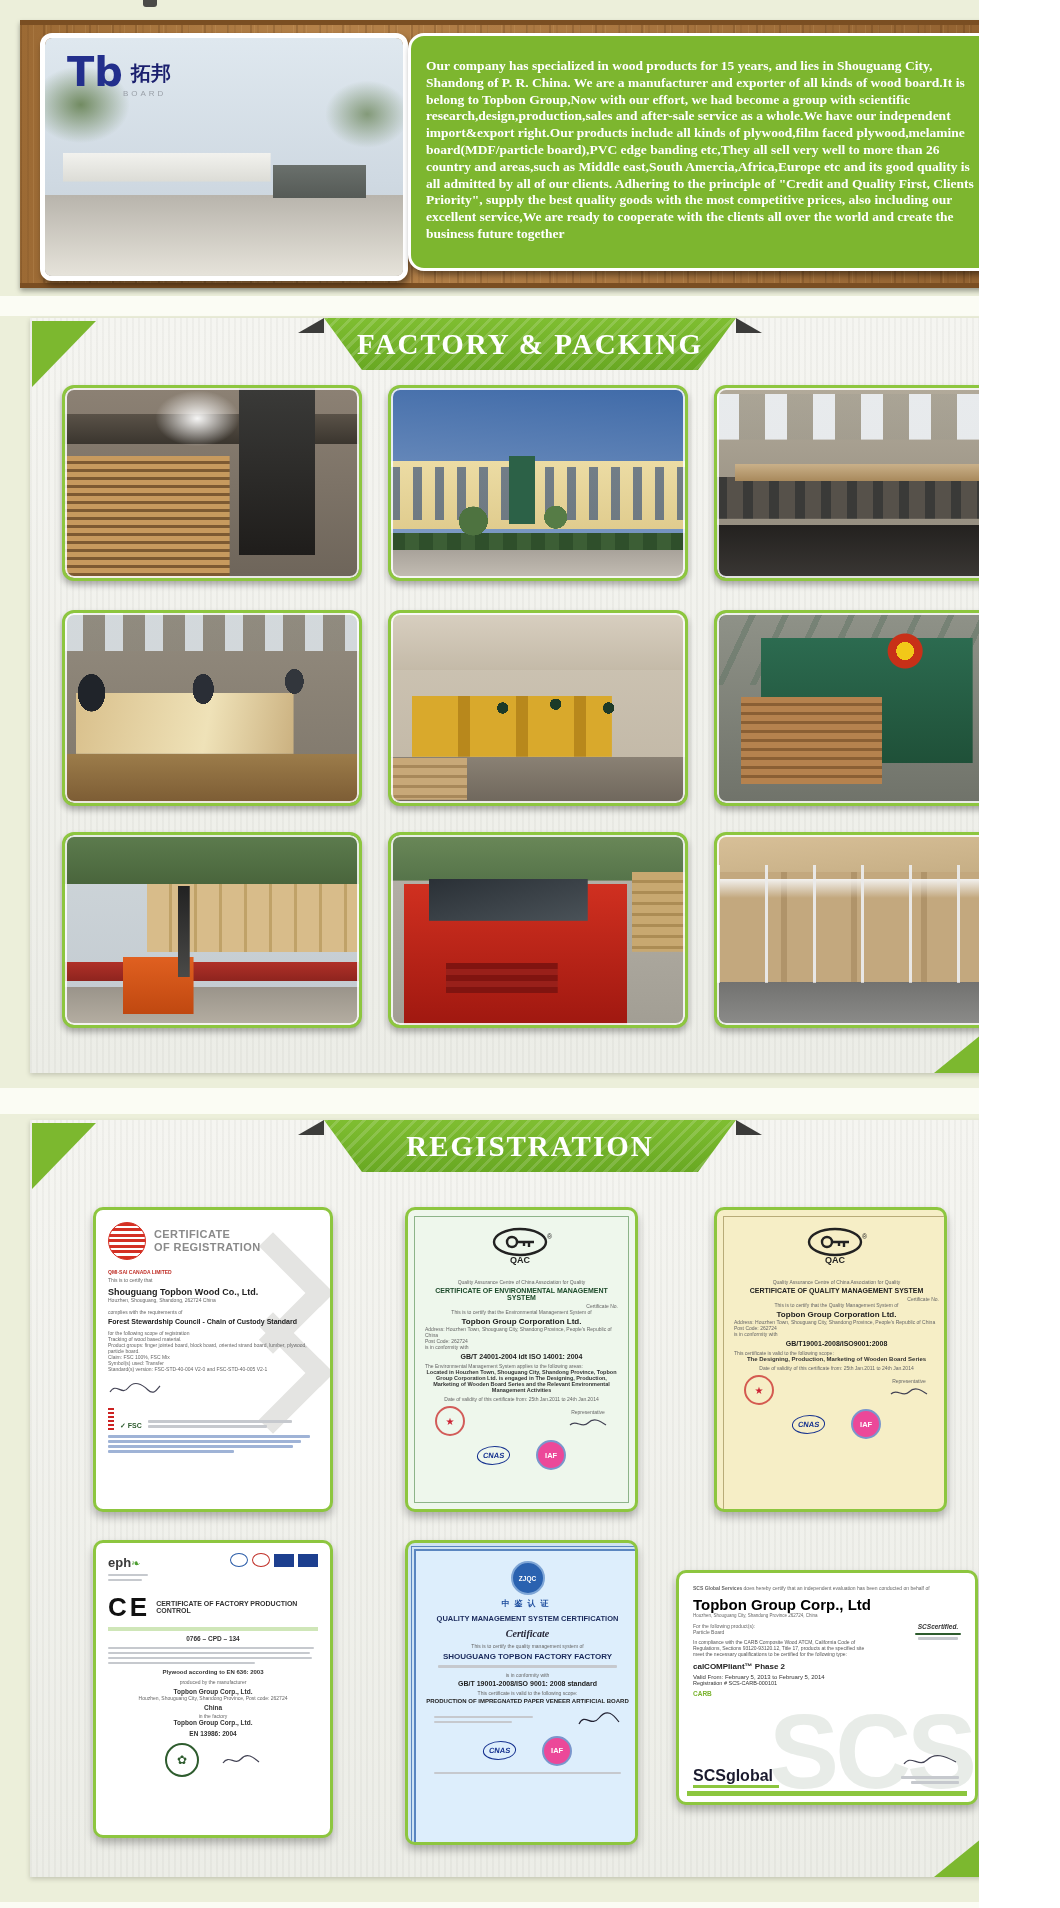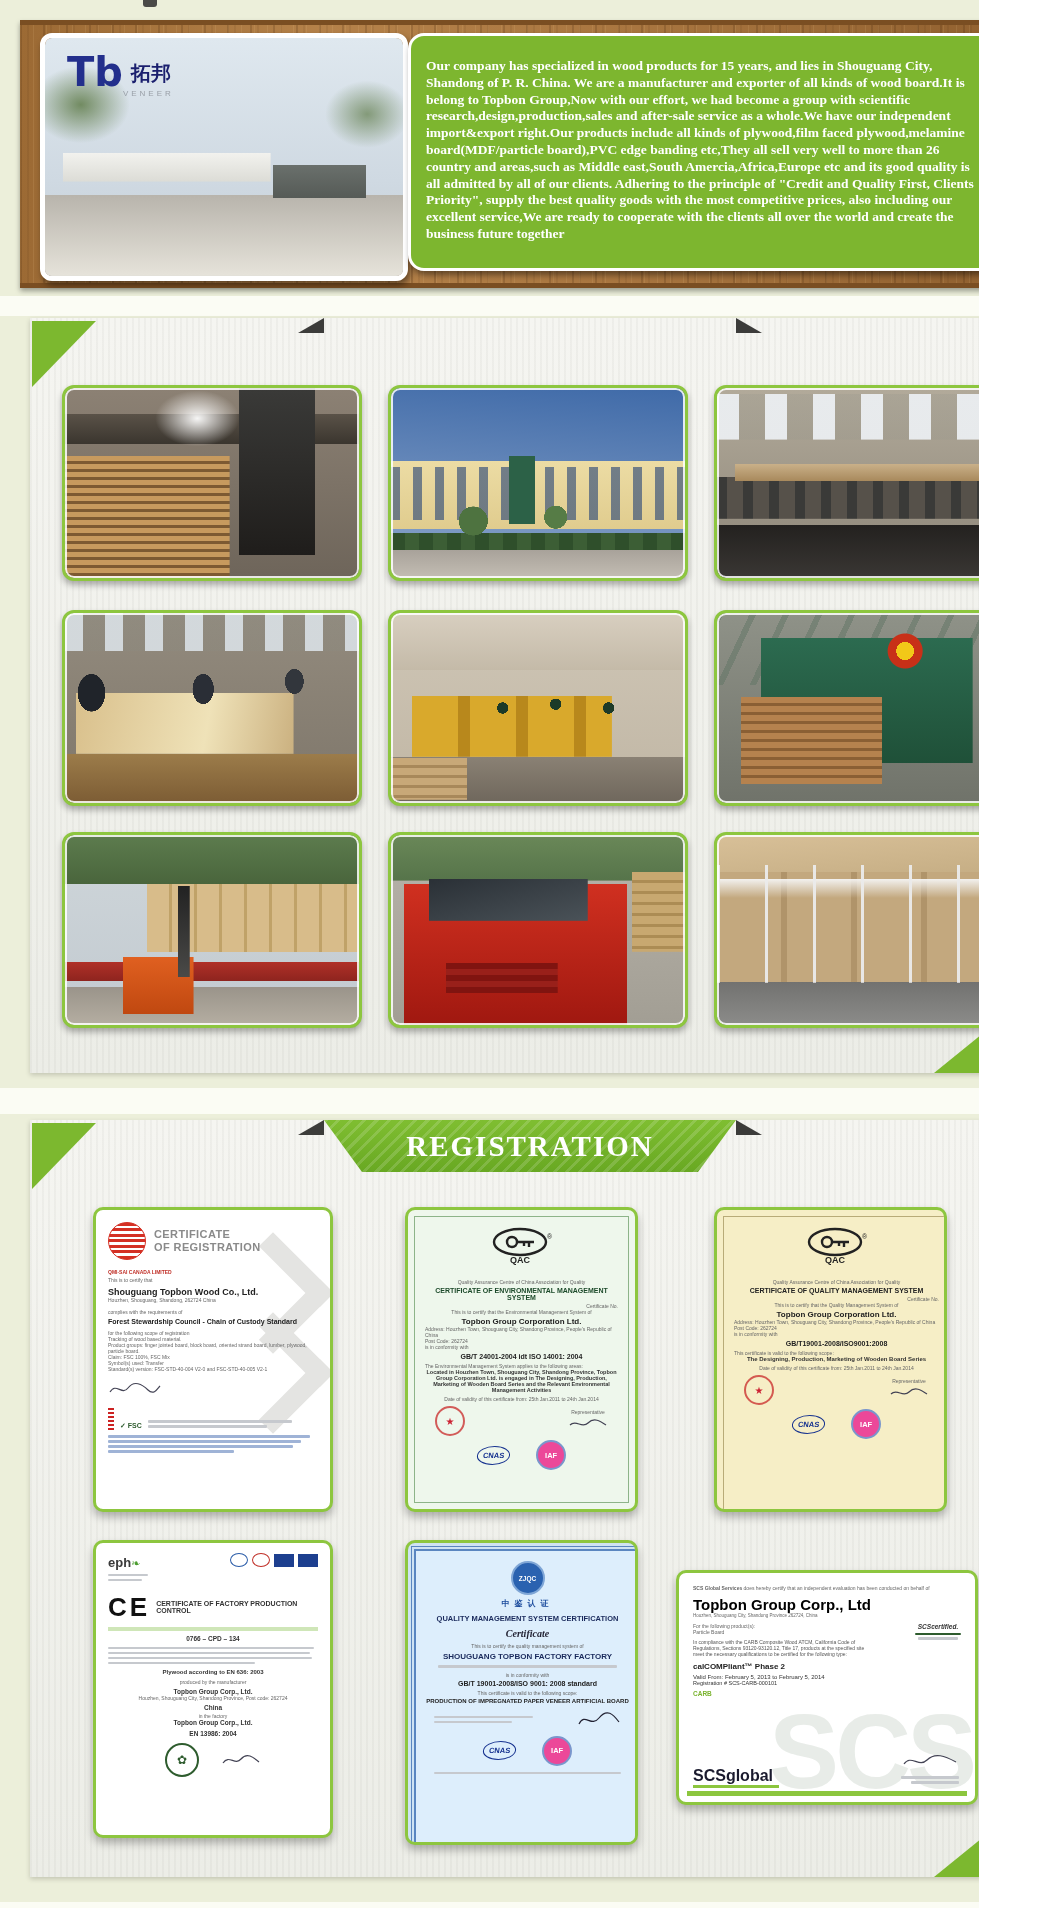--- a/index.html
+++ b/index.html
@@ -164,34 +164,37 @@
 
   <div class="remnant"></div>
 
   <div class="wood">
     <div class="intro-photo">
       <div class="scene-entrance"></div>
       <div class="intro-logo">
         <span class="tb-mark">Tb</span>
         <span>
           <div class="logo-cn">拓邦</div>
-          <div class="logo-en">VENEER</div>
+          <div class="logo-en">BOARD</div>
         </span>
       </div>
     </div>
     <div class="intro-box">Our company has specialized in wood products for 15 years, and lies in Shouguang City, Shandong of P. R. China. We are a manufacturer and exporter of all kinds of wood board.It is belong to Topbon Group,Now with our effort, we had become a group with scientific research,design,production,sales and after-sale service as a whole.We have our independent import&amp;export right.Our products include all kinds of plywood,film faced plywood,melamine board(MDF/particle board),PVC edge banding etc,They all sell very well to more than 26 country and areas,such as Middle east,South Amercia,Africa,Europe etc and its good quality is all admitted by all of our clients. Adhering to the principle of "Credit and Quality First, Clients Priority", supply the best quality goods with the most competitive prices, also including our excellent service,We are ready to cooperate with the clients all over the world and create the business future together</div>
   </div>
 
   <div class="gapstrip" style="top:296px;height:20px;"></div>
 
   <div class="panel" style="top:318px;height:755px;">
     <div class="corner-tl"></div>
     <div class="corner-br"></div>
     <div class="flag l"></div>
     <div class="flag r"></div>
+    <div class="banner">
+      <span>FACTORY &amp; PACKING</span>
+    </div>
 
     <div class="ph s1" style="left:32px;top:67px;"></div>
     <div class="ph s2" style="left:358px;top:67px;"></div>
     <div class="ph s3" style="left:684px;top:67px;"></div>
 
 
     <div class="ph s4" style="left:32px;top:292px;"></div>
     <div class="ph s5" style="left:358px;top:292px;"></div>
     <div class="ph s6" style="left:684px;top:292px;"></div>
 

